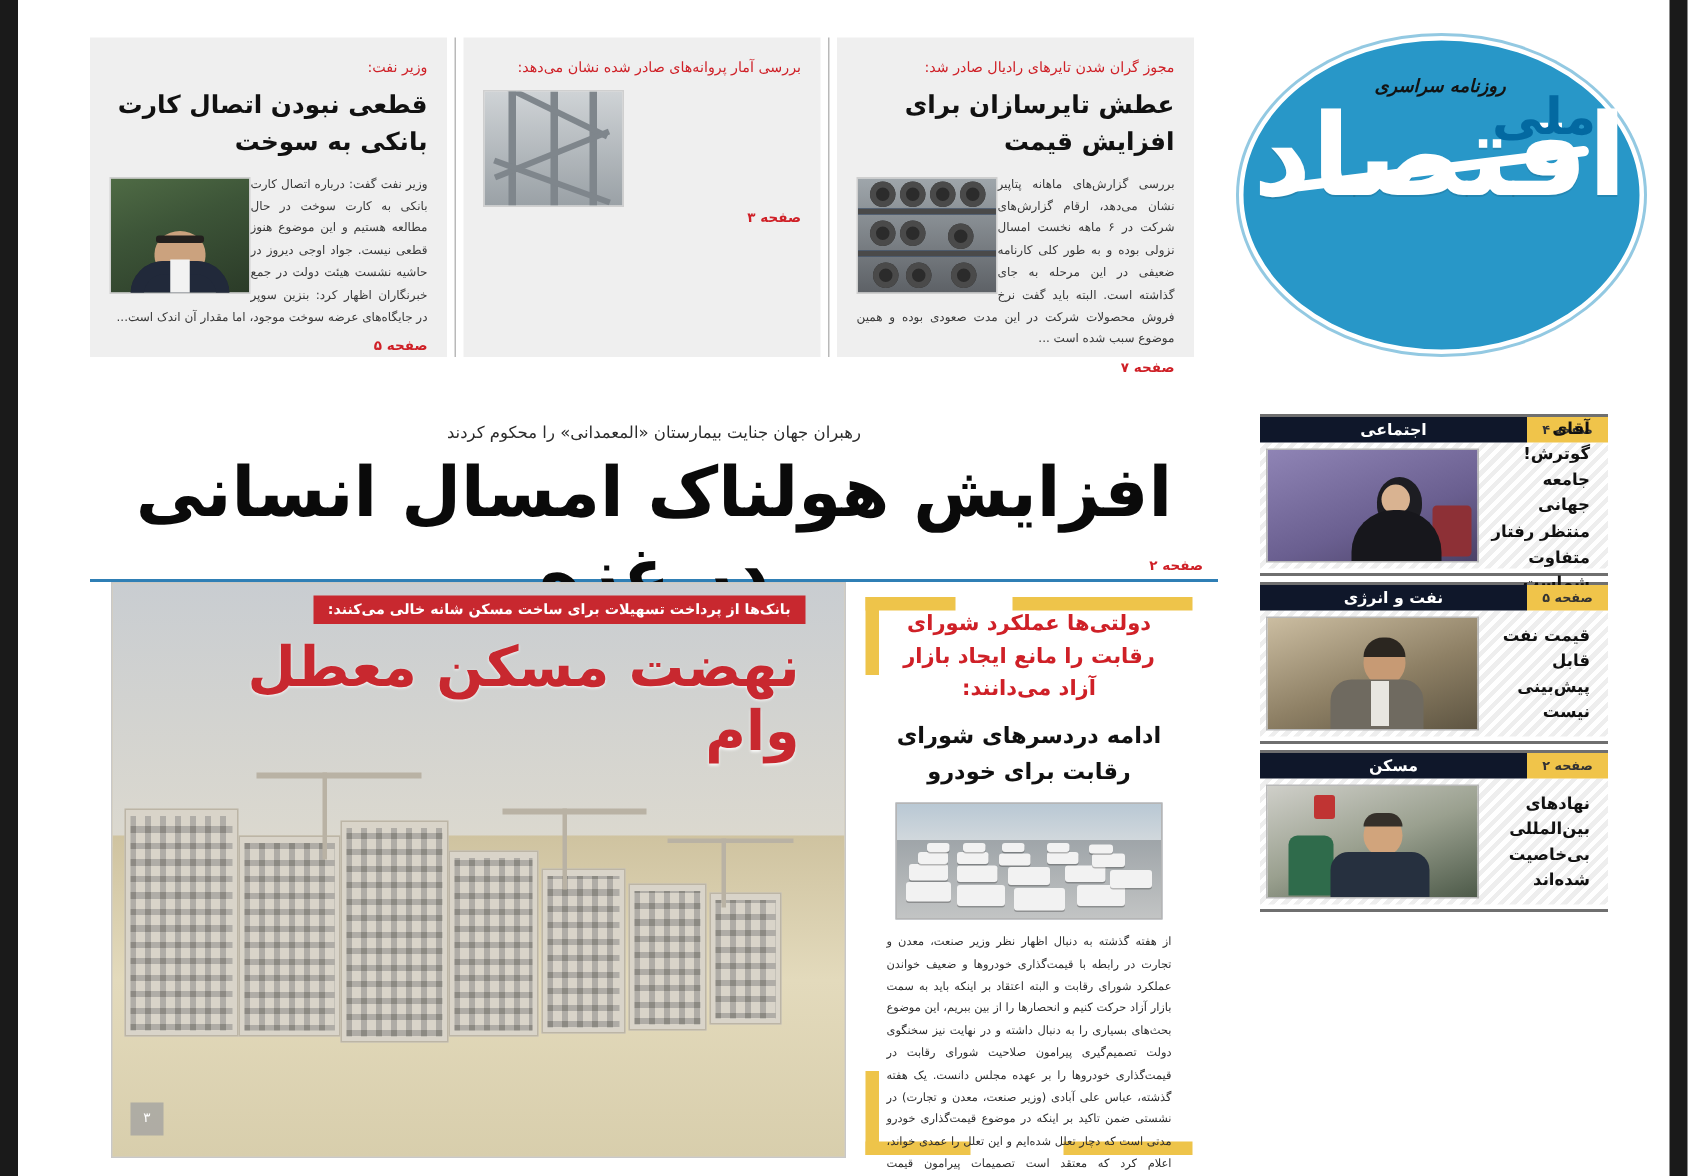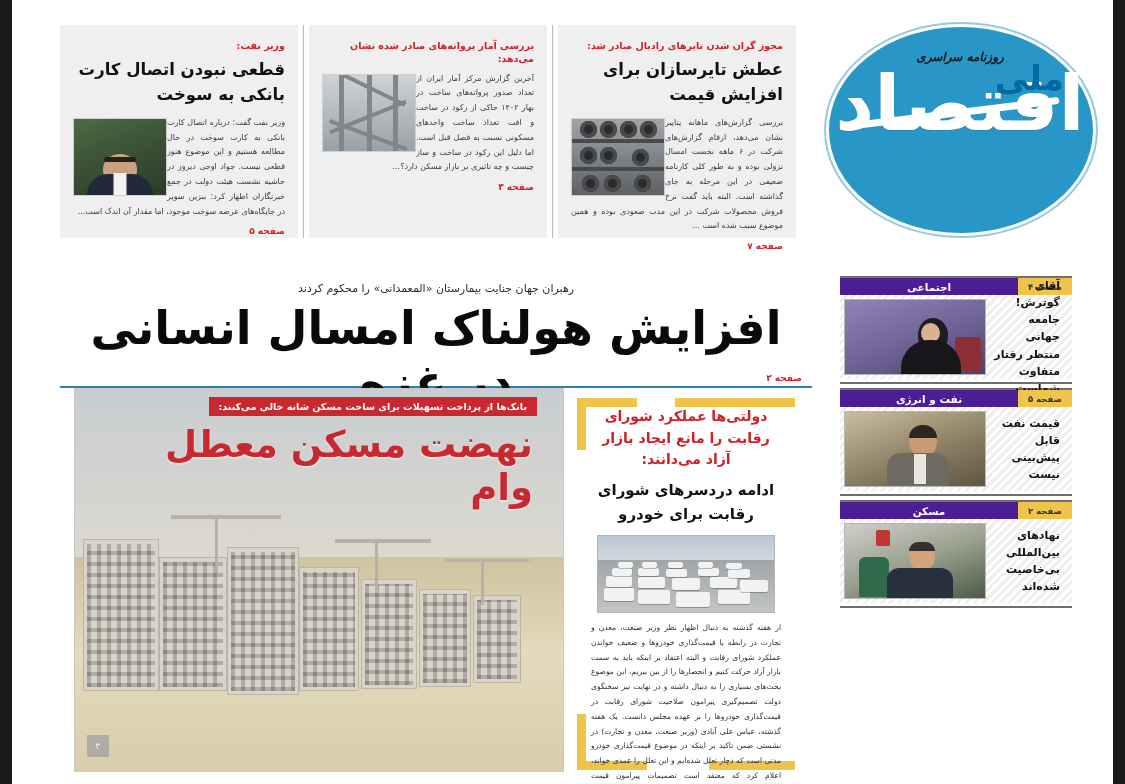--- a/index.html
+++ b/index.html
@@ -30,21 +30,21 @@
     padding:14px 13px 10px 13px;
     box-sizing:border-box;
     position:relative;
     text-align:right;
   }
   .teaser-sep{
     width:1px;background:#b9b9b9;margin:0 5px;
     align-self:stretch;
   }
   .teaser-kicker{
-    color:#cf2027;font-size:9.5px;font-weight:bold;
+    color:#cf2027;font-size:9.5px;font-weight:normal;
     line-height:1.4;margin-bottom:6px;text-align:right;
   }
   .teaser-title{
     color:#111;font-size:16.5px;font-weight:bold;
     line-height:1.5;letter-spacing:-0.3px;
     margin-bottom:8px;
   }
   .teaser-body{
     font-size:8px;line-height:1.85;color:#3a3a3a;
     text-align:justify;
@@ -261,21 +261,21 @@
   .sidebar{
     position:absolute;left:828px;top:276px;
     width:232px;
   }
   .sb-sec{margin-bottom:4px;}
   .sb-head{
     display:flex;flex-direction:row-reverse;align-items:stretch;
     height:17px;border-top:2px solid #6f6f6f;
   }
   .sb-cat{
-    flex:1;background:#4c1d95;color:#fff;
+    flex:1;background:#0f172a;color:#fff;
     font-size:10.5px;font-weight:bold;
     display:flex;align-items:center;justify-content:center;
   }
   .sb-page{
     width:54px;background:#f0c44a;color:#333;
     font-size:8.5px;font-weight:bold;
     display:flex;align-items:center;justify-content:center;
   }
   .sb-body{
     display:flex;flex-direction:row-reverse;align-items:center;
@@ -359,21 +359,20 @@
     <div class="teaser">
       <div class="teaser-kicker">بررسی آمار پروانه‌های صادر شده نشان می‌دهد:</div>
       <div class="teaser-photo ph-scaffold">
         <span class="v1"></span>
           <span class="v2"></span>
           <span class="v3"></span>
         <span class="d1"></span>
           <span class="d2"></span>
           <span class="d3"></span>
       </div>
-      <div class="teaser-body">آخرین گزارش مرکز آمار ایران از تعداد صدور پروانه‌های ساخت در بهار ۱۴۰۲ حاکی از رکود در ساخت و افت تعداد ساخت واحدهای مسکونی نسبت به فصل قبل است. اما دلیل این رکود در ساخت و ساز چیست و چه تاثیری بر بازار مسکن دارد؟...</div>
       <div class="teaser-page">صفحه ۳</div>
     </div>
 
     <div class="teaser-sep"></div>
 
     <div class="teaser">
       <div class="teaser-kicker">مجوز گران شدن تایرهای رادیال صادر شد:</div>
       <div class="teaser-title">عطش تایرسازان برای افزایش قیمت</div>
       <div class="teaser-photo ph-tires">
         <span class="bar" style="top:20px"></span>

